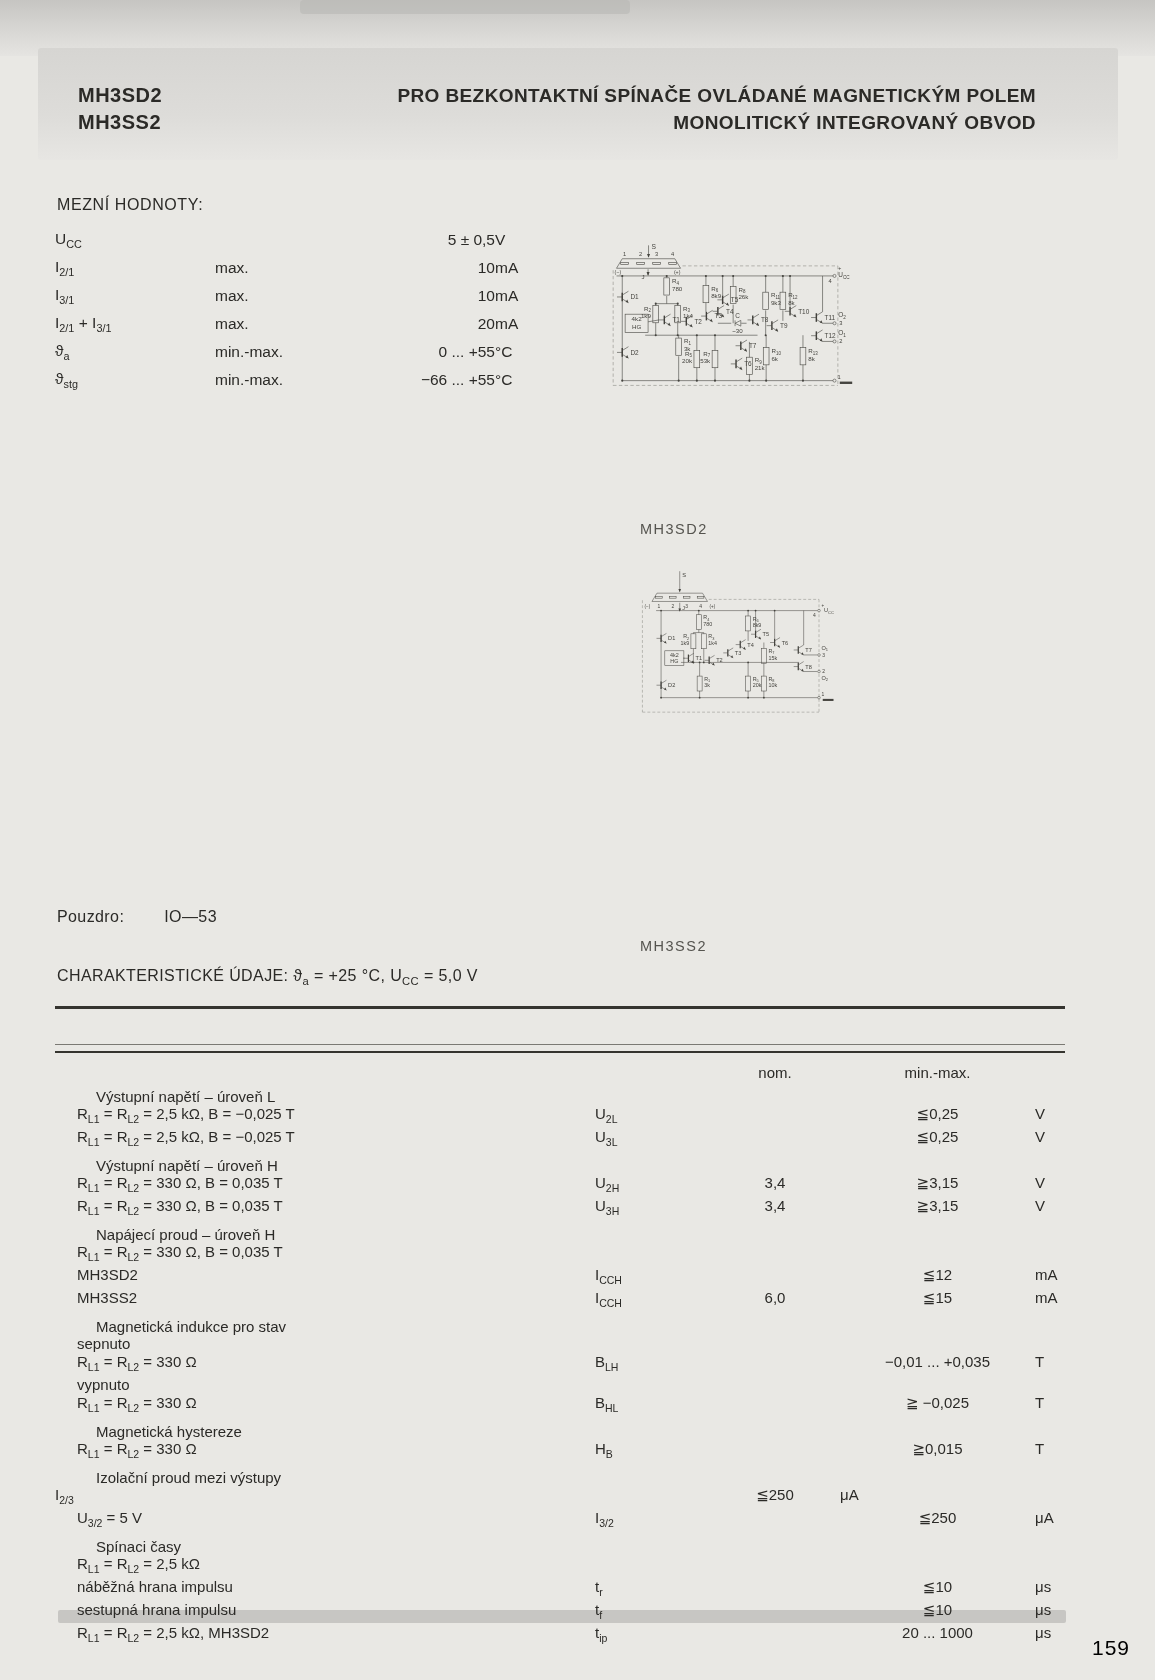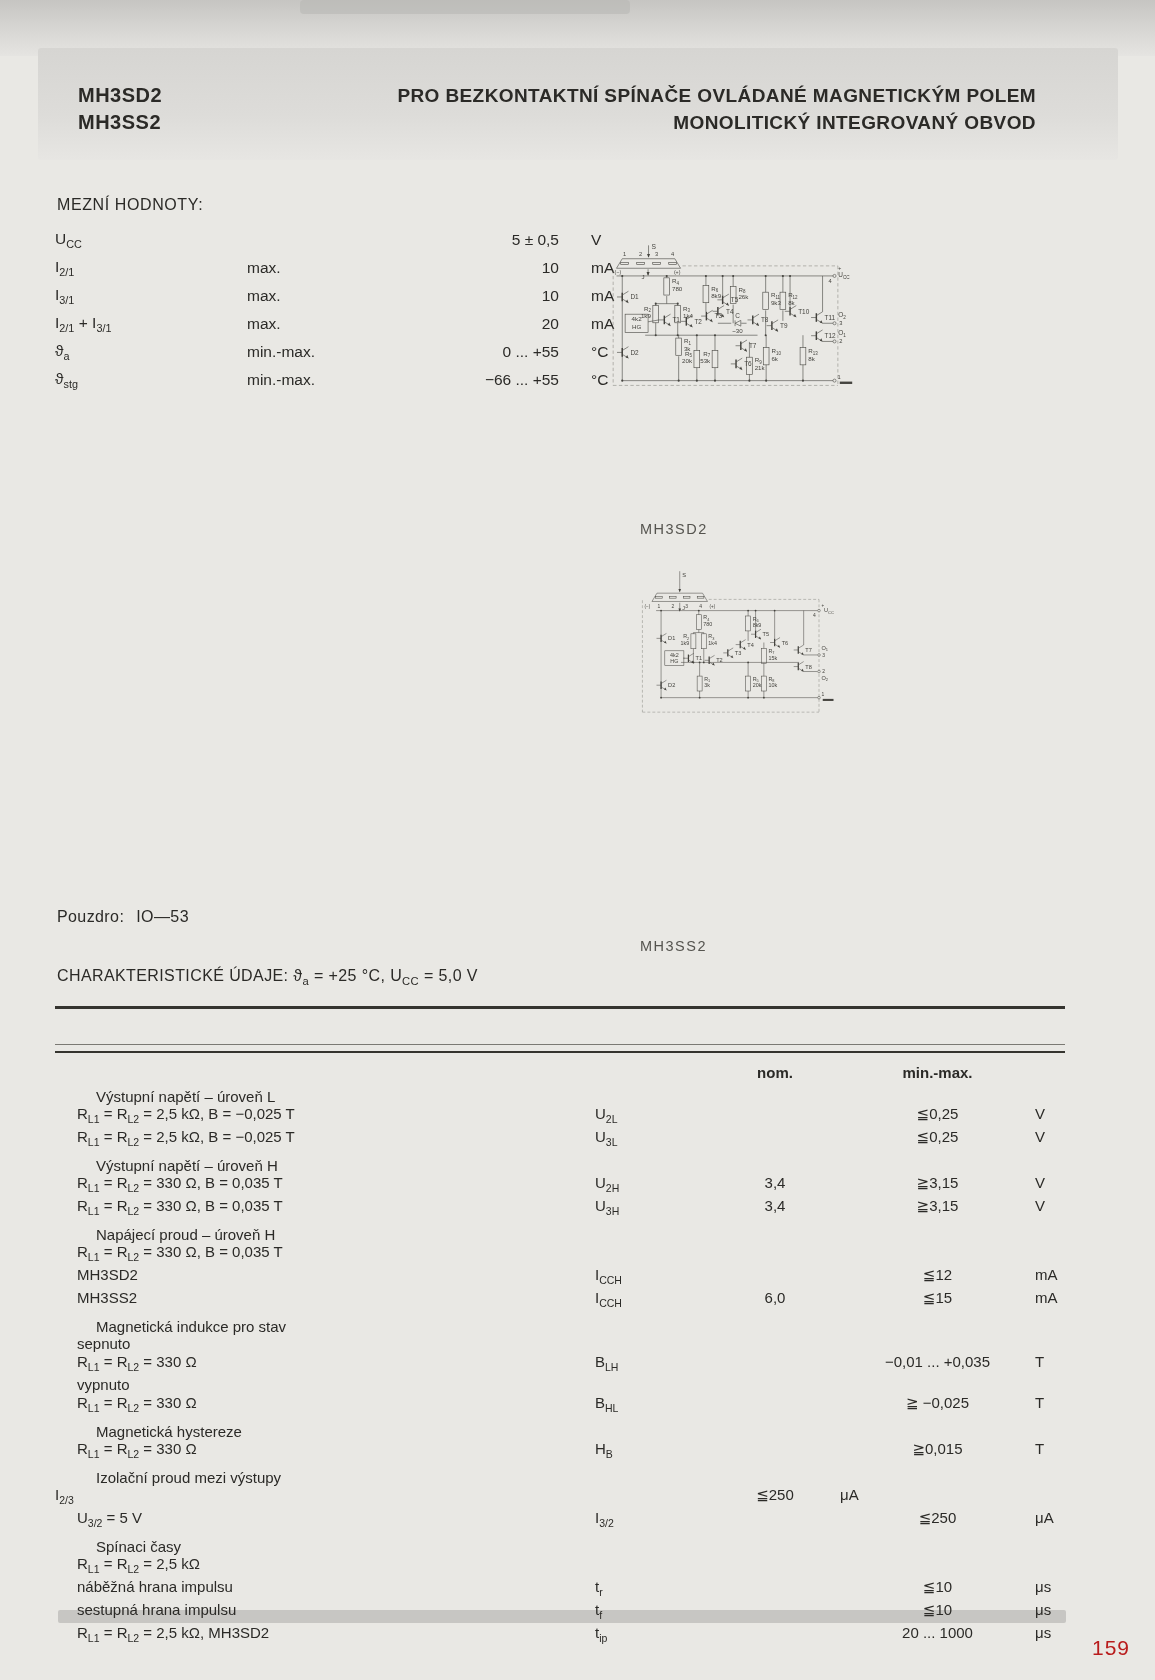--- a/index.html
+++ b/index.html
@@ -16,25 +16,25 @@
   .band-header{left:38px;top:48px;width:1080px;height:112px;border-radius:3px;
     background:linear-gradient(180deg,#d6d5d2 0%,#dddcd9 60%,#e7e6e3 100%);}
   .smudge{left:300px;top:0;width:330px;height:14px;background:#b7b6b3;opacity:.55;border-radius:4px;}
   .bar-bottom{left:58px;top:1610px;width:1008px;height:13px;background:#c7c6c3;border-radius:2px;}
   
   .partnos{left:78px;top:82px;font-size:20px;font-weight:bold;line-height:27px;letter-spacing:.5px;}
   .title{left:330px;top:82px;width:706px;text-align:right;font-size:19px;font-weight:bold;line-height:27px;letter-spacing:.4px;}
   
   .limits-title{left:57px;top:196px;font-size:16px;letter-spacing:.6px;}
   .limits{left:55px;top:226px;width:540px;font-size:15.5px;}
-  .limits .lrow{display:grid;grid-template-columns:160px 130px 150px 100px;height:28px;align-items:center;gap:32px;}
+  .limits .lrow{display:grid;grid-template-columns:160px 130px 150px 100px;height:28px;align-items:center;}
   .limits .lval{text-align:right;}
   
   .pouzdro{left:57px;top:908px;font-size:16px;letter-spacing:.4px;}
-  .pouzdro .v{margin-left:12px;}
+  .pouzdro .v{margin-left:40px;}
   
   svg text{fill:#45443f;font-family:"Liberation Sans",sans-serif;}
   .w{stroke:#4b4a45;stroke-width:1.3;fill:none;}
   .wd{stroke:#75746e;stroke-width:1;stroke-dasharray:7 5;fill:none;}
   .cmp{stroke:#4b4a45;stroke-width:1.3;fill:none;}
   .dt{fill:#45443f;}
   .pin{fill:#e9e8e4;stroke:#45443f;stroke-width:1.2;}
   .dcaption{font-size:14.5px;letter-spacing:1.5px;color:#55544f;}
   .cap1{left:640px;top:521px;}
   .cap2{left:640px;top:938px;}
@@ -44,24 +44,24 @@
   .r2{top:1044px;width:1010px;height:1px;background:#7a7973;}
   .r3{top:1051px;width:1010px;height:2px;}
   
   .char-title{left:57px;top:967px;font-size:16px;letter-spacing:.4px;}
   .char{left:55px;top:1064px;width:1015px;font-size:15px;}
   .crow{display:grid;grid-template-columns:540px 115px 130px 195px 35px;line-height:18px;align-items:baseline;}
   .crow .sym{text-align:left;}
   .crow .nom{text-align:center;}
   .crow .mm{text-align:center;}
   .crow .unit{text-align:left;}
-  .chead-cols{font-weight:bold;margin-bottom:6px;}
+  .chead-cols{font-weight:normal;margin-bottom:6px;}
   .c-head{margin-top:6px;margin-left:41px;}
   .ind{padding-left:22px;}
-  .pageno{left:1092px;top:1636px;font-size:21px;letter-spacing:1px;color:#b91c1c;}
+  .pageno{left:1092px;top:1636px;font-size:21px;letter-spacing:1px;color:#000000;}
 </style>
 </head>
 <body>
 
 <div class="abs band-top"></div>
 <div class="abs smudge"></div>
 <div class="abs band-header"></div>
 <div class="abs bar-bottom"></div>
 
 <div class="abs partnos">

